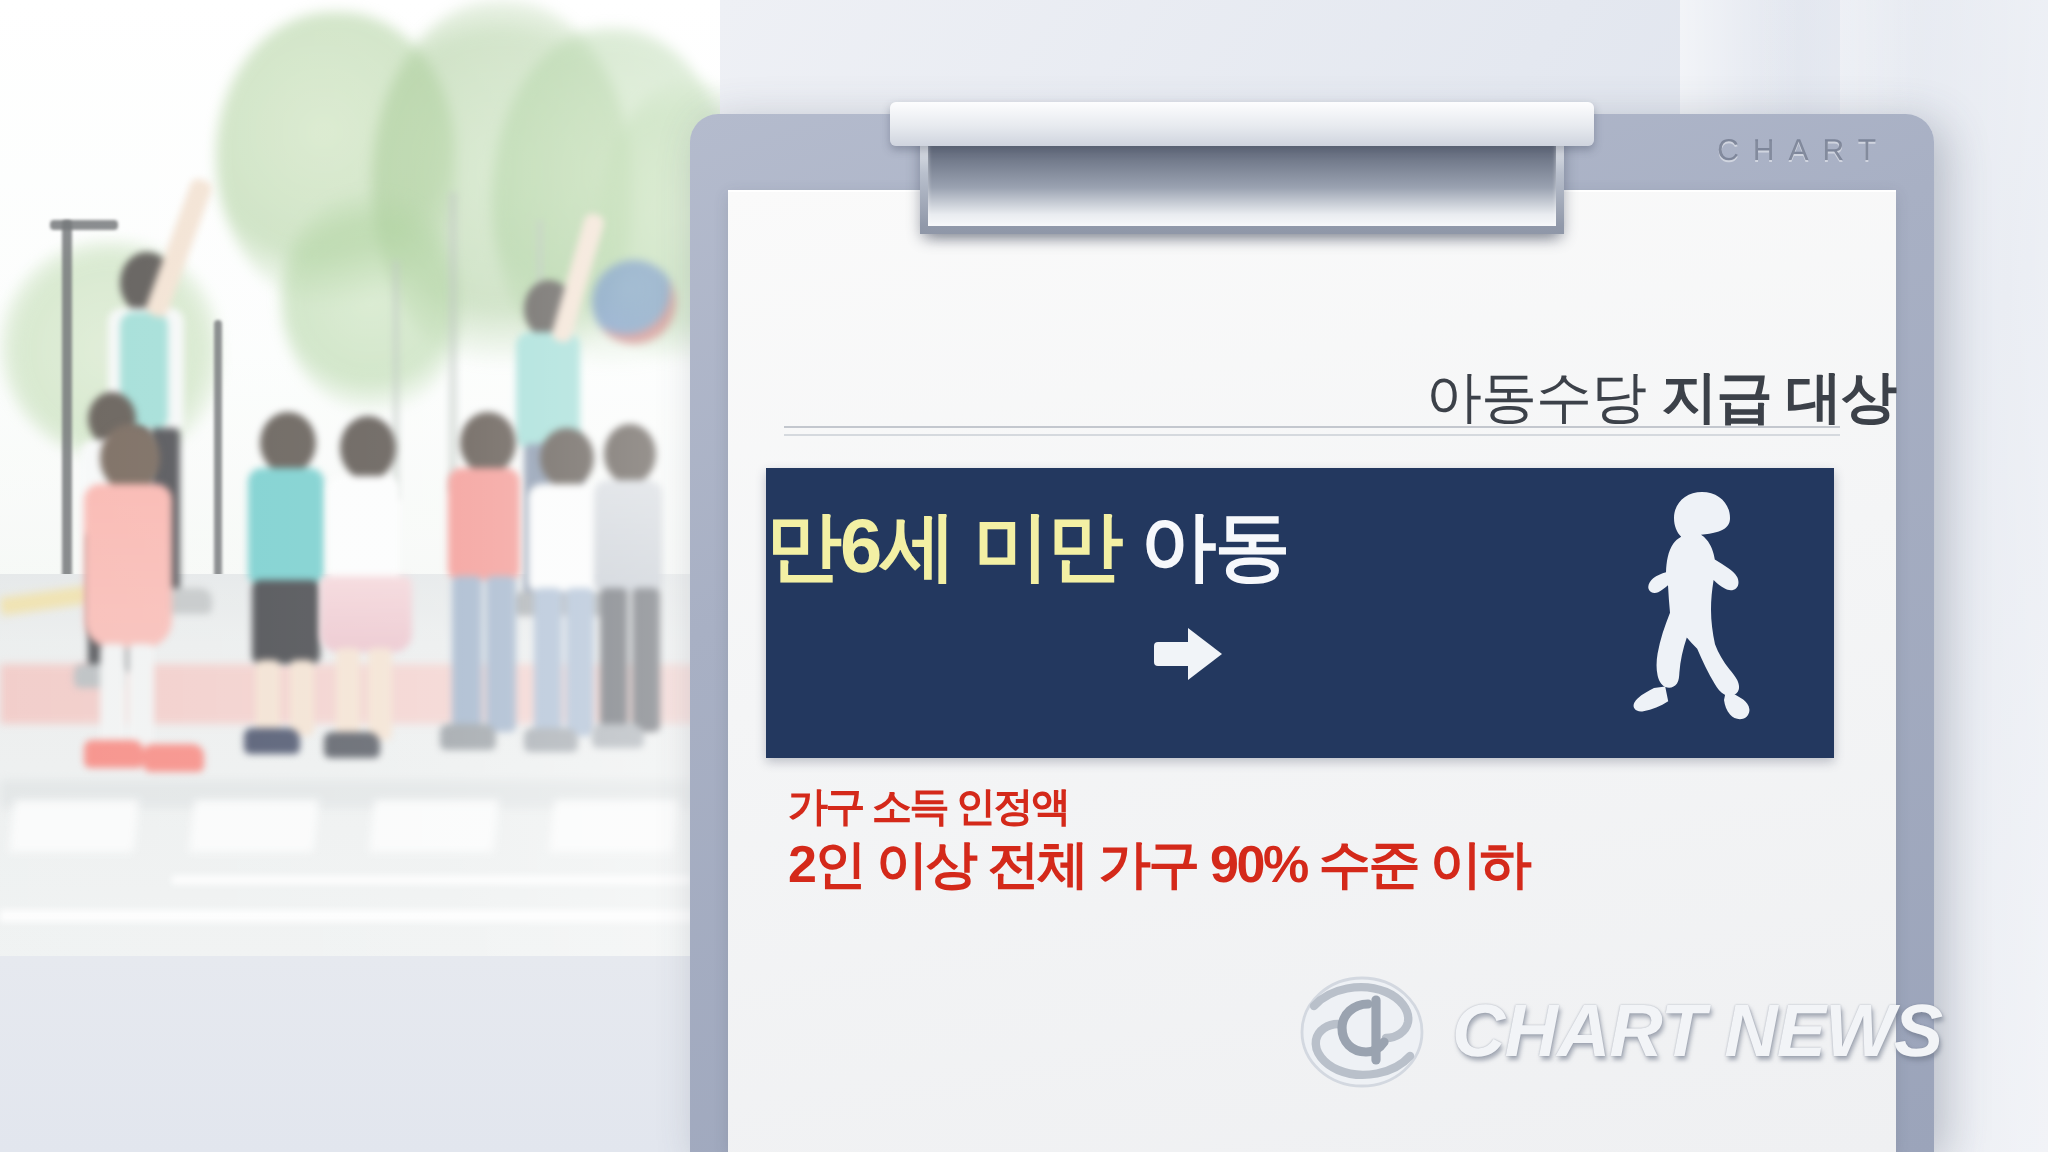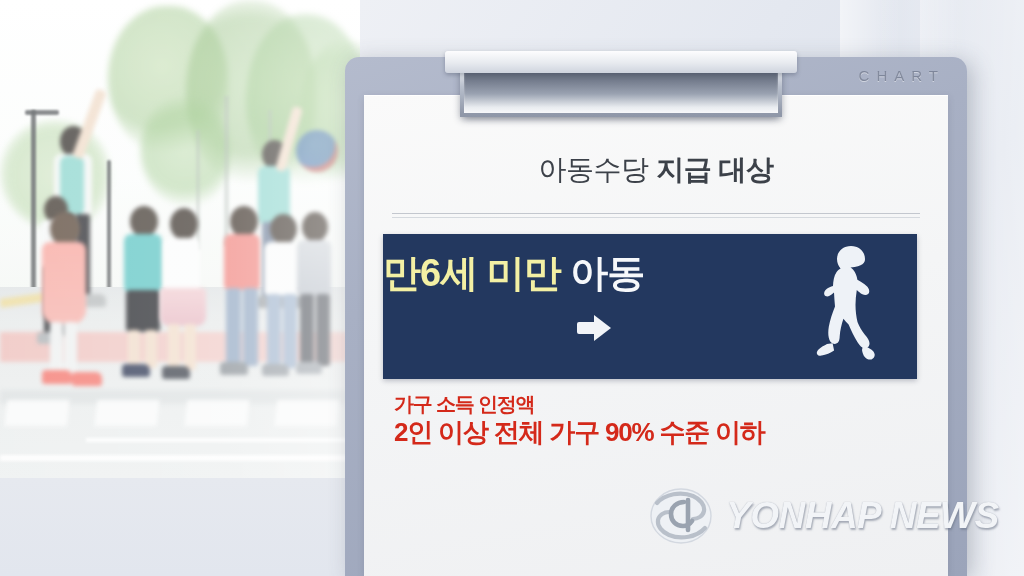--- a/index.html
+++ b/index.html
@@ -73,21 +73,21 @@
                border:4px solid;
                border-image:linear-gradient(#f6f7f9,#b9c0cd 45%,#8f97a8) 1;
                background:linear-gradient(#565d6c 0%,#6e7687 28%,#9aa2b1 60%,#e9ecf0 88%,#f7f8fa 100%);
                border-radius:4px;
                box-shadow:0 3px 7px rgba(55,62,80,.42), inset 0 1px 2px rgba(255,255,255,.55); }
   .clip-lip { position:absolute; left:120px; top:48px; width:312px; height:10px;
               background:linear-gradient(#f3f5f7,#dfe3ea);
               border-radius:0 0 4px 4px; box-shadow:0 3px 6px rgba(60,70,90,.30); }
 
   
-  .title { position:absolute; left:0; top:56px; width:584px; text-align:center;
+  .title { position:absolute; left:0; top:85px; width:584px; text-align:right;
            font-size:28px; color:#3c4149; white-space:nowrap; }
   .title .light { font-weight:400; letter-spacing:-.5px; }
   .title .bold  { font-weight:700; letter-spacing:-.5px; }
   .rule { position:absolute; left:28px; width:528px; height:1px; background:#c3c7ce; }
   .rule.a { top:118px; }
   .rule.b { top:122px; background:#d5d9de; }
 
   .bluebox { position:absolute; left:19px; top:139px; width:534px; height:145px;
              background:#23385f; box-shadow:0 2px 5px rgba(45,55,80,.28); }
   .bb-line1 { position:absolute; left:0; top:14px; width:430px; text-align:left;
@@ -286,16 +286,16 @@
   </div>
 
   <div class="watermark">
     <svg class="wm-mark" viewBox="0 0 66 66">
       <ellipse cx="33" cy="33" rx="30" ry="27" fill="#eef1f5" stroke="#d3d8e0" stroke-width="1.4"></ellipse>
       <path d="M9 20c8-9 24-12 36-7 7 3 12 9 11 15-1 5-6 8-11 8" fill="none" stroke="#b9c0ca" stroke-width="4.2" stroke-linecap="round"></path>
       <path d="M57 45c-8 9-24 12-36 7-7-3-12-9-11-15 1-5 6-8 11-8" fill="none" stroke="#b9c0ca" stroke-width="4.2" stroke-linecap="round"></path>
       <path d="M36 19c-7 0-13 5-13 12s5 12 12 12c4 0 7-2 9-5" fill="none" stroke="#9aa3b0" stroke-width="4.6" stroke-linecap="round"></path>
       <path d="M40 17v30" stroke="#9aa3b0" stroke-width="4.6" stroke-linecap="round"></path>
     </svg>
-    <div class="wm-text">YONHAP NEWS</div>
+    <div class="wm-text">CHART NEWS</div>
   </div>
 
 </div>
 
 </body></html>

